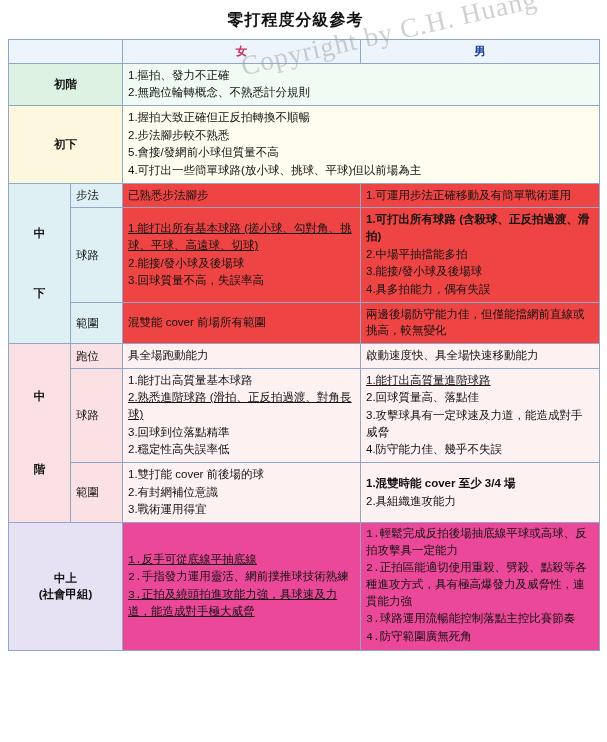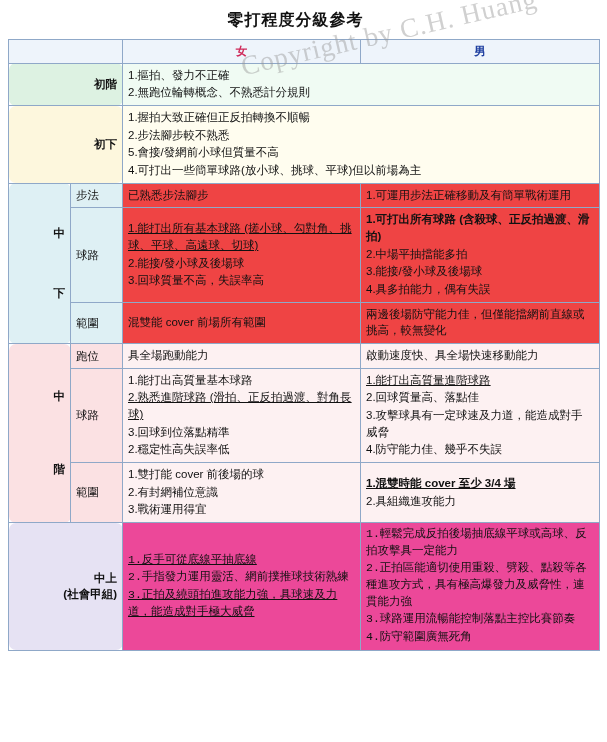--- a/index.html
+++ b/index.html
@@ -48,24 +48,23 @@
     font-weight: bold;
     text-align: center;
     font-size: 12.5px;
     background: #eef4fb;
   }
   th.hdr-blank { background: #eef4fb; }
   th.hdr-f { color: #cf2a5a; }
   th.hdr-m { color: #1f3fa0; }
 
   td.lvl {
-    text-align: right;
+    text-align: center;
     font-weight: bold;
     font-size: 12.5px;
-    border-radius: 7px;
   }
   td.sub {
     text-align: left;
     font-size: 12px;
   }
   td.cell { }
   .row-list { margin: 0; padding: 0; list-style: none; }
   .row-list li { margin: 0 0 1px 0; }
 
   
@@ -76,21 +75,21 @@
   .bg-purple { background: #e6e2f3; }
 
   .cell-green  { background: #f0fbf3; }
   .cell-yellow { background: #fffdef; margin-top: 25px; }
   .cell-cyan   { background: #ef4444; }
   .cell-pink   { background: #fdf1f2; }
   .cell-purple { background: #ec4899; font-family: Liberation Mono, monospace; }
 
   .u { text-decoration: underline; }
   .b { font-weight: bold; }
-  .bu { font-weight: bold; text-decoration: underline; }
+  .bu { font-weight: bold; }
 
   #watermark {
     position: absolute;
     top: 52px;
     left: 238px;
     font-size: 27px;
     color: rgba(150,150,150,0.45);
     transform: rotate(-13deg);
     transform-origin: left top;
     white-space: nowrap;

